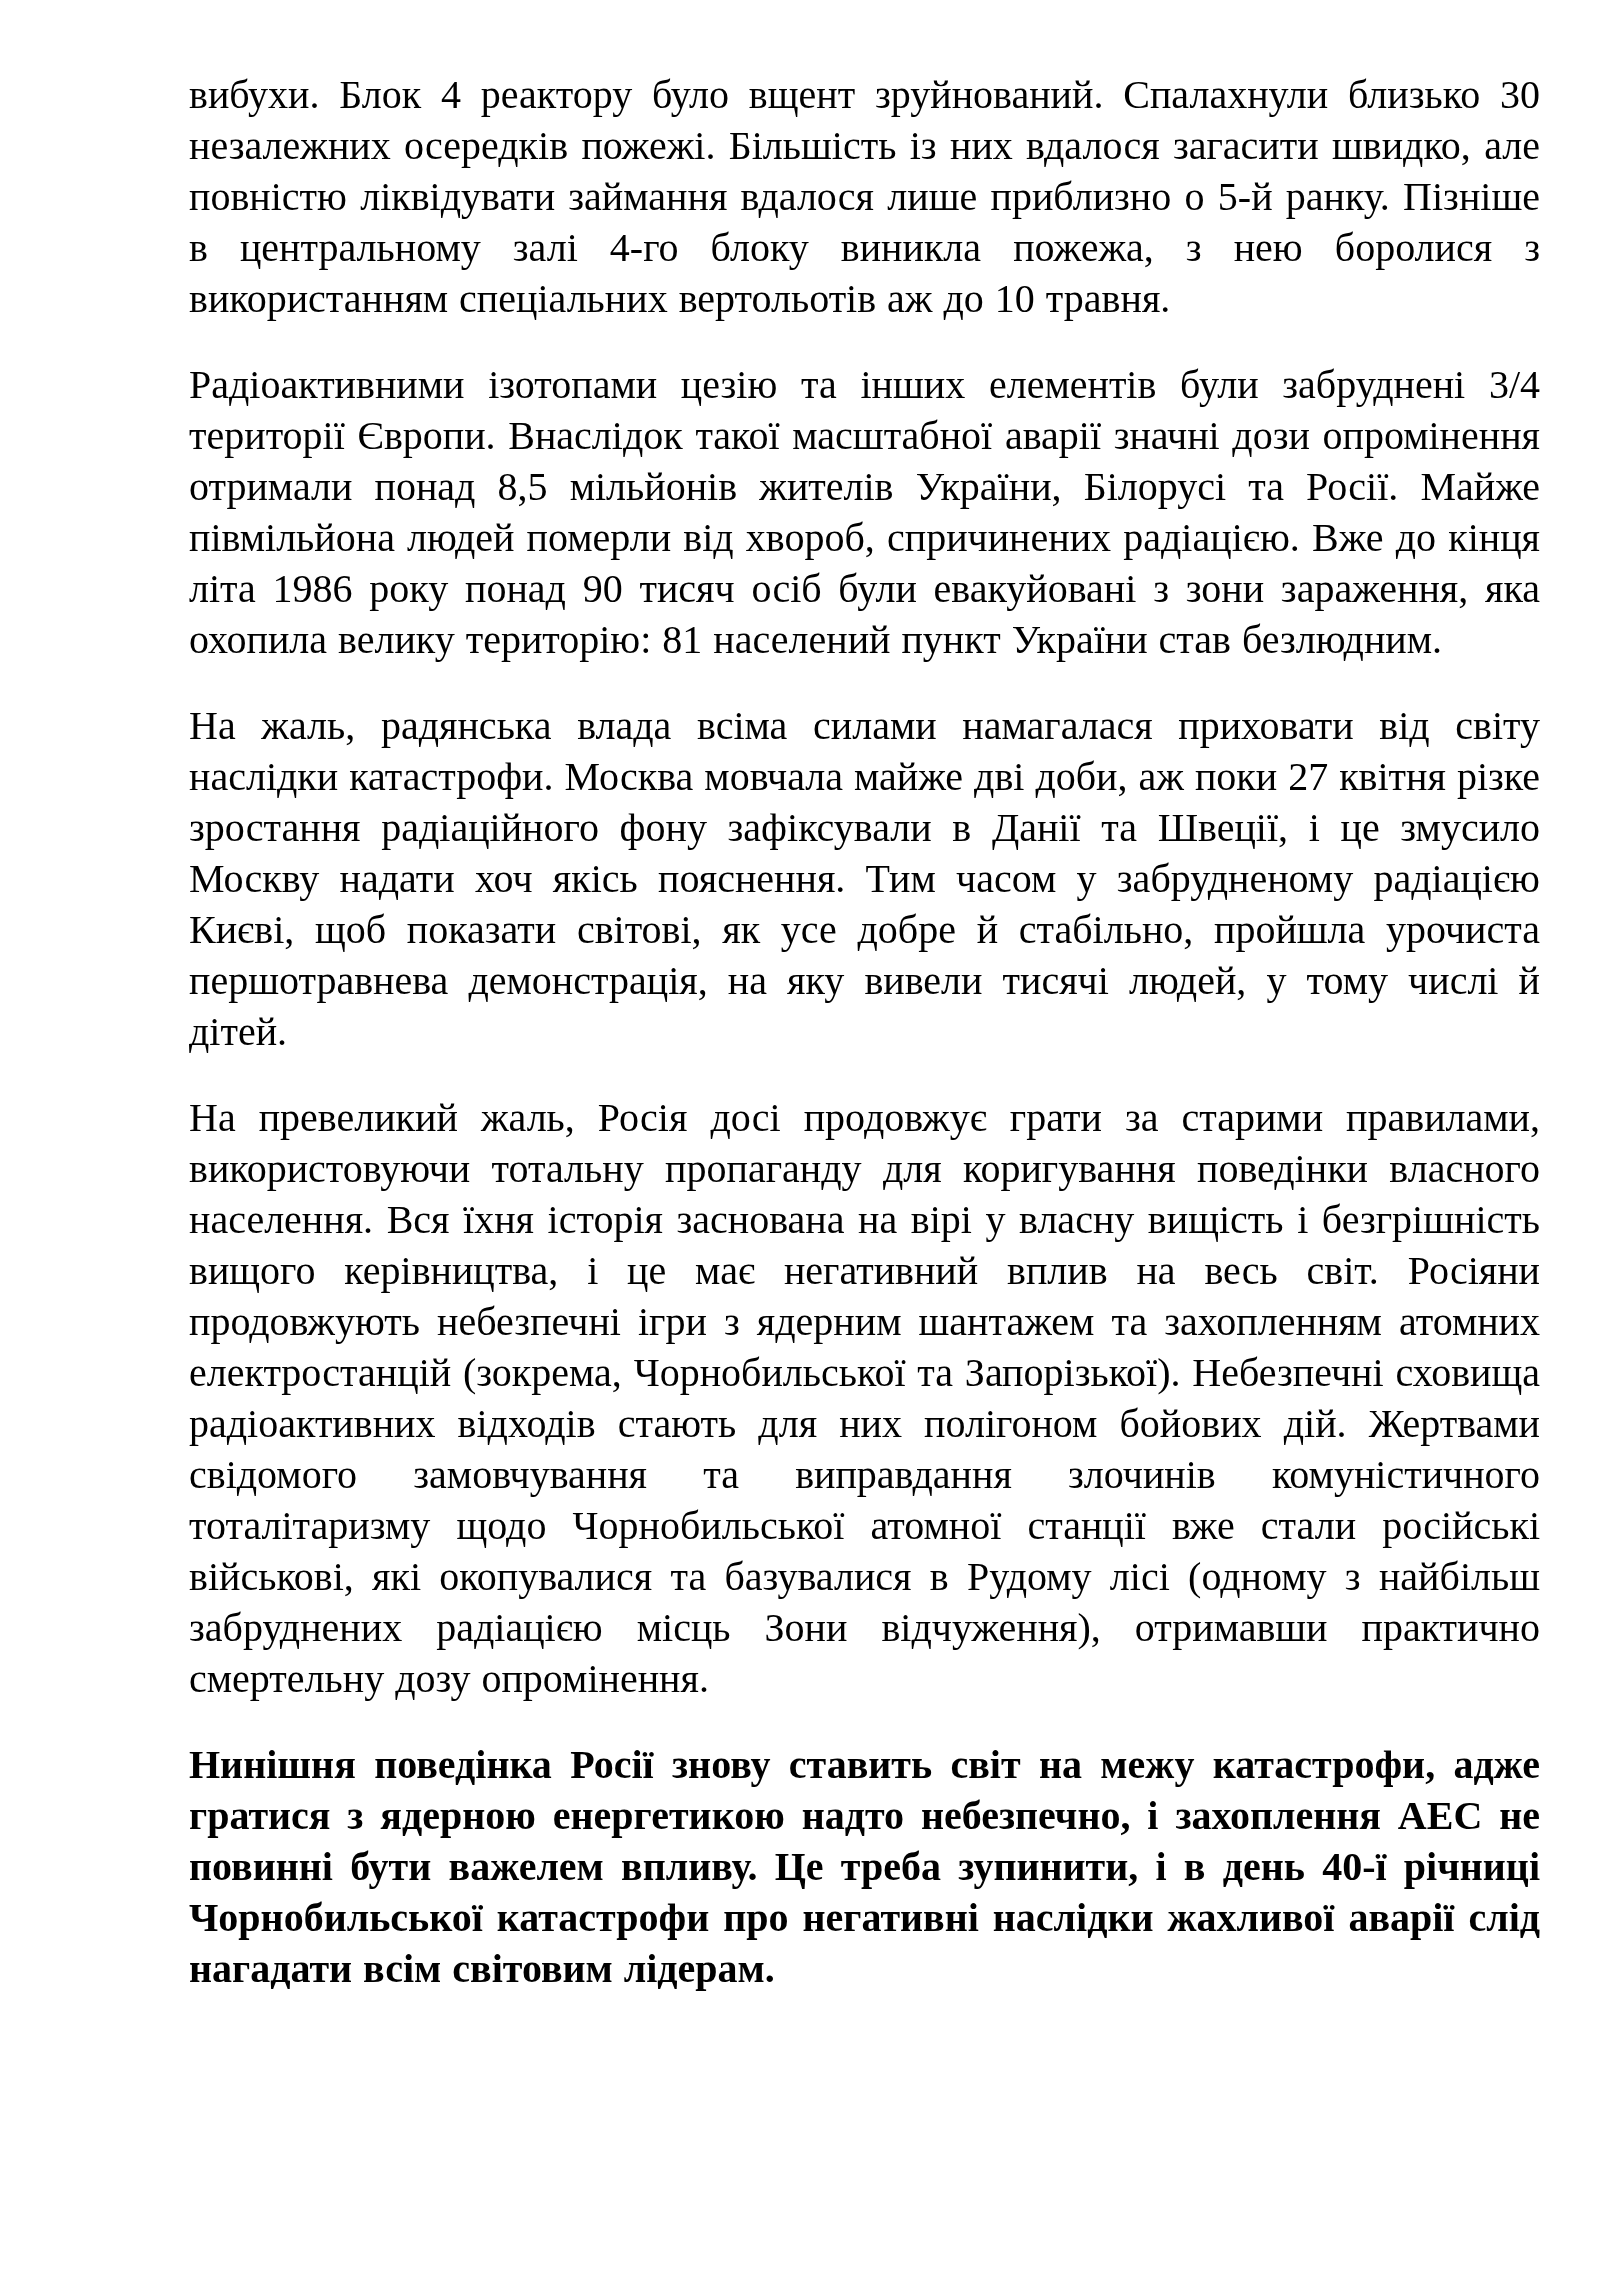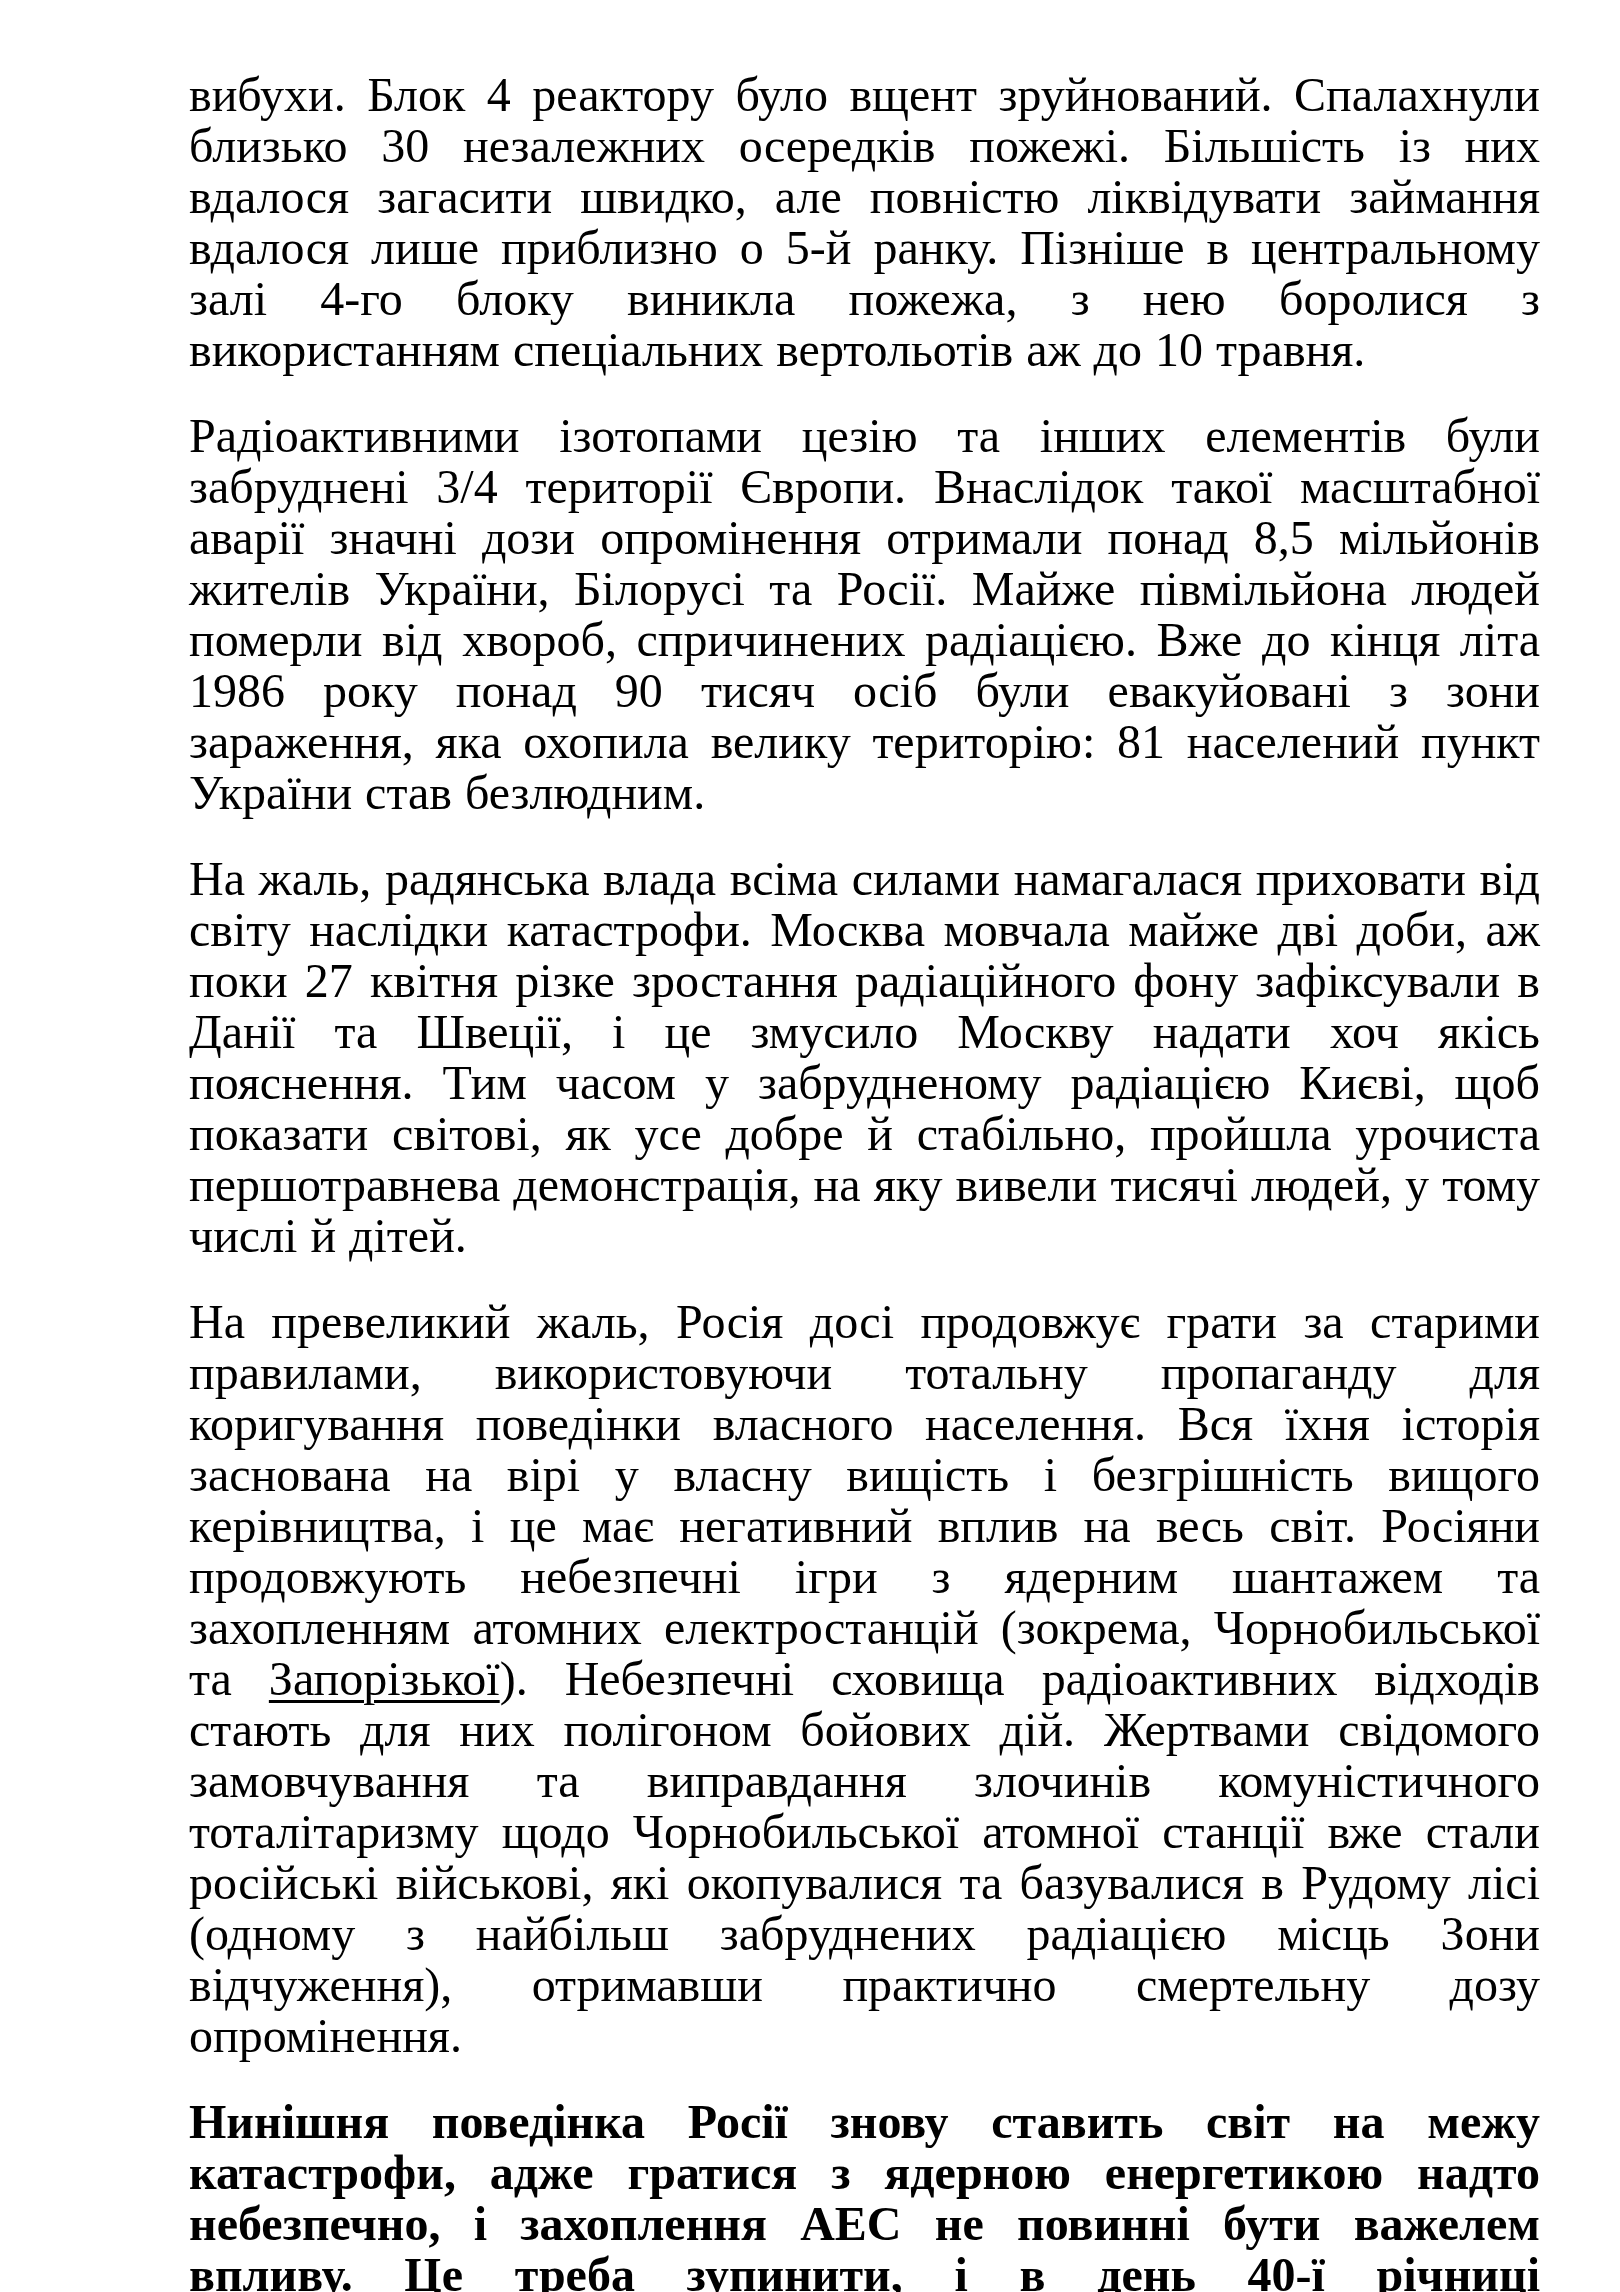--- a/index.html
+++ b/index.html
@@ -15,33 +15,32 @@
   }
   .page {
     box-sizing: border-box;
     width: 1620px;
     height: 2293px;
     background: #ffffff;
     padding: 69px 80px 0 189px;
   }
   .para {
     font-family: "Liberation Serif", "DejaVu Serif", serif;
-    font-size: 48px;
+    font-size: 40px;
     line-height: 51px;
     color: #000000;
     text-align: justify;
     margin: 0 0 35px 0;
     word-spacing: 1px;
   }
   .para:last-child {
     margin-bottom: 0;
     font-weight: bold;
   }
   .u {
-    text-decoration: underline;
     text-decoration-thickness: 2.9px;
     text-underline-offset: 4.9px;
   }
 </style>
 </head>
 <body>
 
 <div class="page">
   <p class="para">
     <span>вибухи. Блок 4 реактору було вщент зруйнований. Спалахнули близько 30 незалежних осередків пожежі. Більшість із них вдалося загасити швидко, але повністю ліквідувати займання вдалося лише приблизно о 5-й ранку. Пізніше в центральному залі 4-го блоку виникла пожежа, з нею боролися з використанням спеціальних вертольотів аж до 10 травня.</span>

